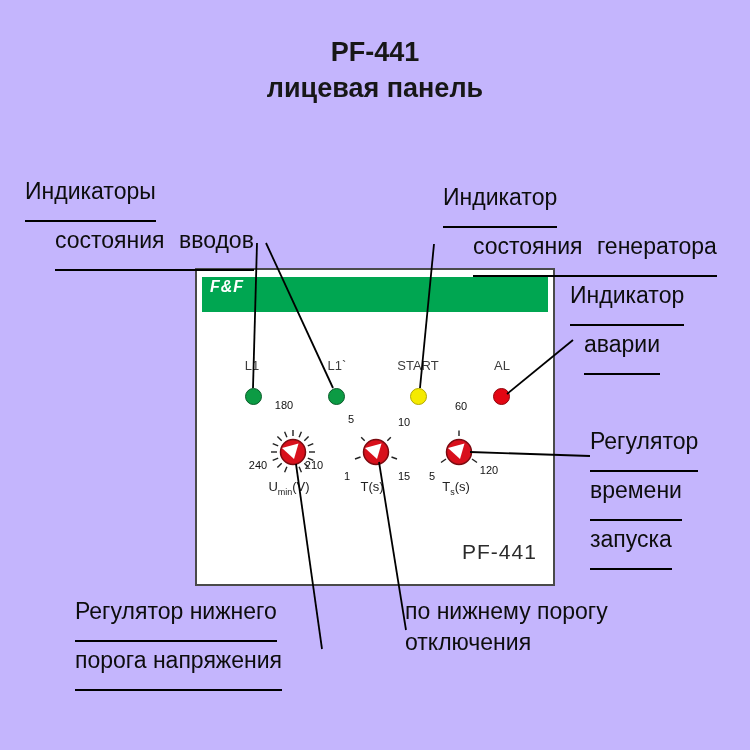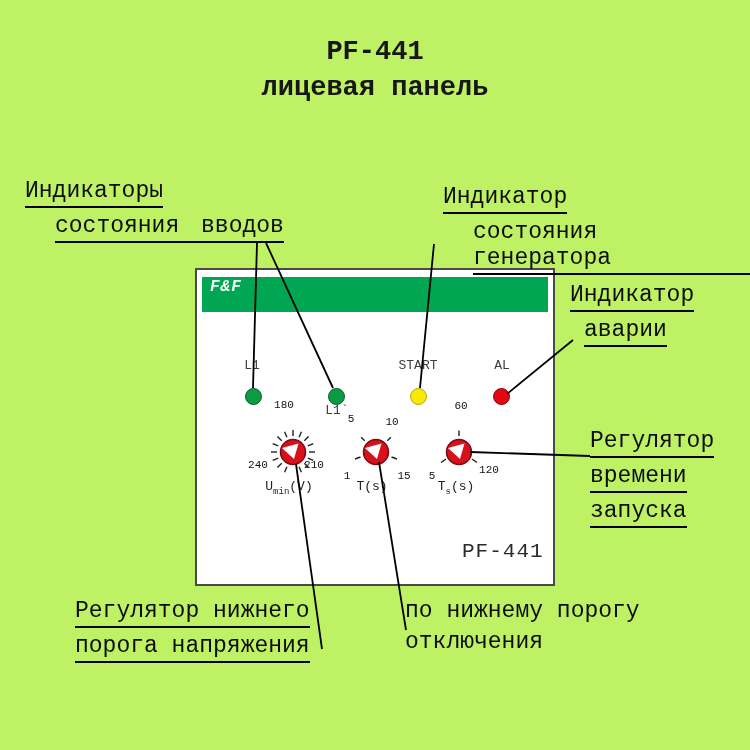--- a/index.html
+++ b/index.html
@@ -1,18 +1,18 @@
 <!DOCTYPE html>
 <html><head>
 <meta charset="utf-8">
 <style>
   html,body { margin:0; padding:0; background:#ffffff; }
   .stage {
-    position:relative; width:750px; height:750px; background:#bef264;
-    font-family:Liberation Mono, monospace; color:#111; overflow:hidden;
+    position:relative; width:750px; height:750px; background:#c4b5fd;
+    font-family:Liberation Sans, sans-serif; color:#111; overflow:hidden;
   }
   .title {
     position:absolute; top:34px; left:0; width:100%; text-align:center;
     font-weight:bold; font-size:27px; line-height:36px; color:#171717;
   }
   
   .panel-box {
     position:absolute; left:195px; top:268px; width:360px; height:318px;
     background:#ffffff; border:2px solid #4a4a4a; z-index:1; box-sizing:border-box;
   }
@@ -45,42 +45,42 @@
     color:#222; z-index:2; white-space:nowrap;
   }
   .knob-label sub { font-size:9px; }
   .panel-model {
     position:absolute; left:462px; top:540px; font-size:21px; color:#2b2b2b;
     z-index:2; letter-spacing:1px;
   }
   
   .ann { position:absolute; font-size:23px; line-height:26px; color:#0d0d0d; z-index:4; }
   .ann .row { margin-bottom:5px; }
-  .ul { display:inline-block; border-bottom:2px solid #000; padding-bottom:2px; }
+  .ul { display:inline-block; border-bottom:2px solid #000; padding-bottom:16px; }
   .ws { word-spacing:8px;margin-left:30px; }
   .indent { margin-left:14px; }
   .leaders { position:absolute; left:0; top:0; z-index:3; pointer-events:none; }
 </style>
 </head>
 <body>
 
 <div class="stage">
 
   <div class="title">
     <div>PF-441</div>
     <div>лицевая панель</div>
   </div>
 
   <div class="panel-box"></div>
   <div class="header-bar">
     <span class="brand">F&amp;F</span>
   </div>
 
   <span class="led-label" style="left:252px; top:358px;">L1</span>
-  <span class="led-label" style="left:337px; top:358px;margin-top:45px;">L1`</span>
+  <span class="led-label" style="left:337px; top:358px;">L1`</span>
   <span class="led-label" style="left:418px; top:358px;">START</span>
   <span class="led-label" style="left:502px; top:358px;">AL</span>
 
   <div class="led led-green" style="left:245px; top:388px;"></div>
   <div class="led led-green" style="left:328px; top:388px;"></div>
   <div class="led led-yellow" style="left:410px; top:388px;"></div>
   <div class="led led-red" style="left:493px; top:388px;"></div>
 
   <svg class="knob" style="left:258px; top:417px;" width="70" height="70" viewBox="0 0 70 70">
     <g stroke="#222" stroke-width="1.4">
@@ -114,21 +114,21 @@
     <g stroke="#222" stroke-width="1.4">
       <line x1="23.7" y1="23.7" x2="20.2" y2="20.2"></line>
         <line x1="46.3" y1="23.7" x2="49.8" y2="20.2"></line>
       <line x1="19.5" y1="40" x2="14" y2="42"></line>
         <line x1="50.5" y1="40" x2="56" y2="42"></line>
     </g>
     <circle cx="35" cy="35" r="12.5" fill="#d8101c" stroke="#7a0a10" stroke-width="1.5"></circle>
     <path d="M24 31 L40.5 26.5 L36 42 Z" fill="#ffffff"></path>
   </svg>
   <span class="scale-num" style="left:351px; top:413px;">5</span>
-  <span class="scale-num" style="left:392px; top:416px;">10</span>
+  <span class="scale-num" style="left:404px; top:416px;">10</span>
   <span class="scale-num" style="left:347px; top:470px;">1</span>
   <span class="scale-num" style="left:404px; top:470px;">15</span>
   <div class="knob-label" style="left:372px; top:479px;">
     <span>T</span><sub></sub><span>(s)</span>
   </div>
 
   <svg class="knob" style="left:424px; top:417px;" width="70" height="70" viewBox="0 0 70 70">
     <g stroke="#222" stroke-width="1.4">
       <line x1="35" y1="19" x2="35" y2="13.5"></line>
         <line x1="22" y1="42" x2="17" y2="45.5"></line>

